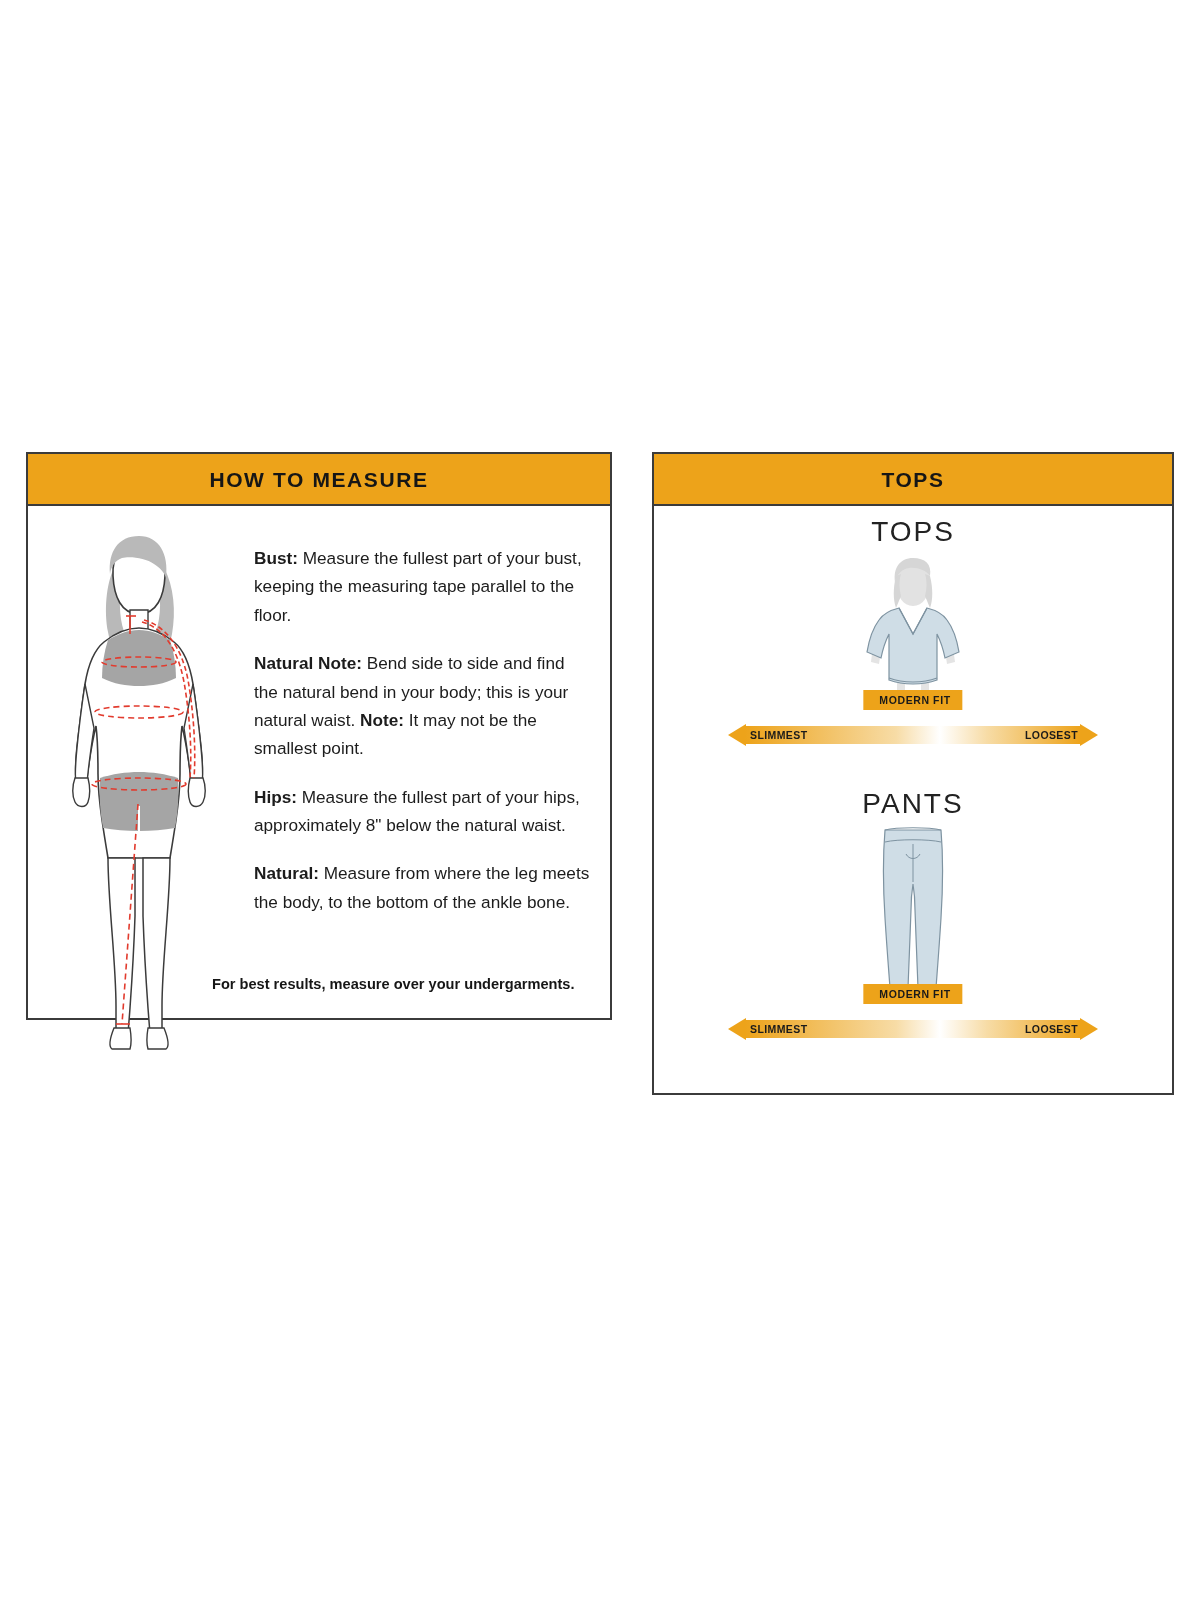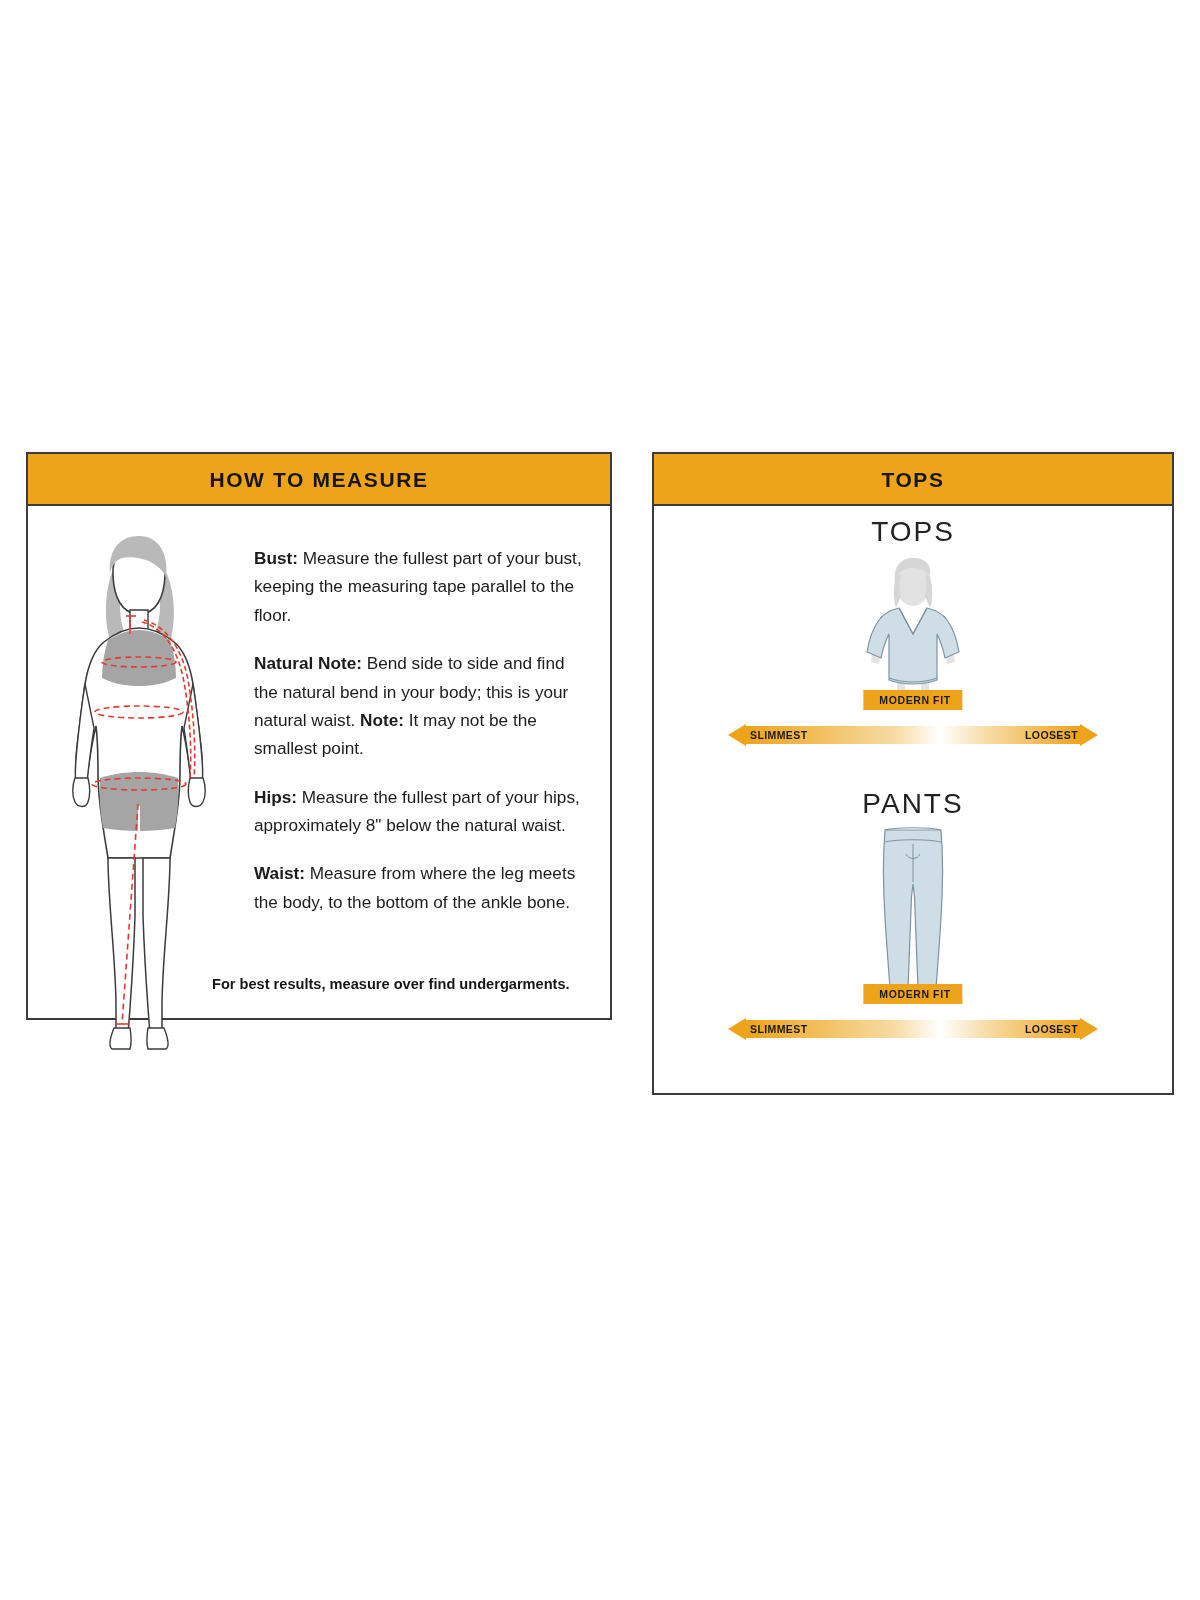--- a/index.html
+++ b/index.html
@@ -244,25 +244,25 @@
       <p>
         <b>Bust:</b><span> Measure the fullest part of your bust, keeping the measuring tape parallel to the floor.</span>
       </p>
       <p>
         <b>Natural Note:</b><span> Bend side to side and find the natural bend in your body; this is your natural waist. </span><b>Note:</b><span> It may not be the smallest point.</span>
       </p>
       <p>
         <b>Hips:</b><span> Measure the fullest part of your hips, approximately 8" below the natural waist.</span>
       </p>
       <p>
-        <b>Waist:</b><span> Measure from where the leg meets the body, to the bottom of the ankle bone.</span>
+        <b>Natural:</b><span> Measure from where the leg meets the body, to the bottom of the ankle bone.</span>
       </p>
     </div>
 
-    <div id="measure-footnote">For best results, measure over find undergarments.</div>
+    <div id="measure-footnote">For best results, measure over your undergarments.</div>
   </div>
 </div>
 
 <div class="panel" id="fits-panel">
   <div class="panel-header">TOPS</div>
   <div id="fits-body">
 
     <div class="fit-section" id="tops-section">
       <h2 class="fit-title">TOPS</h2>
 

